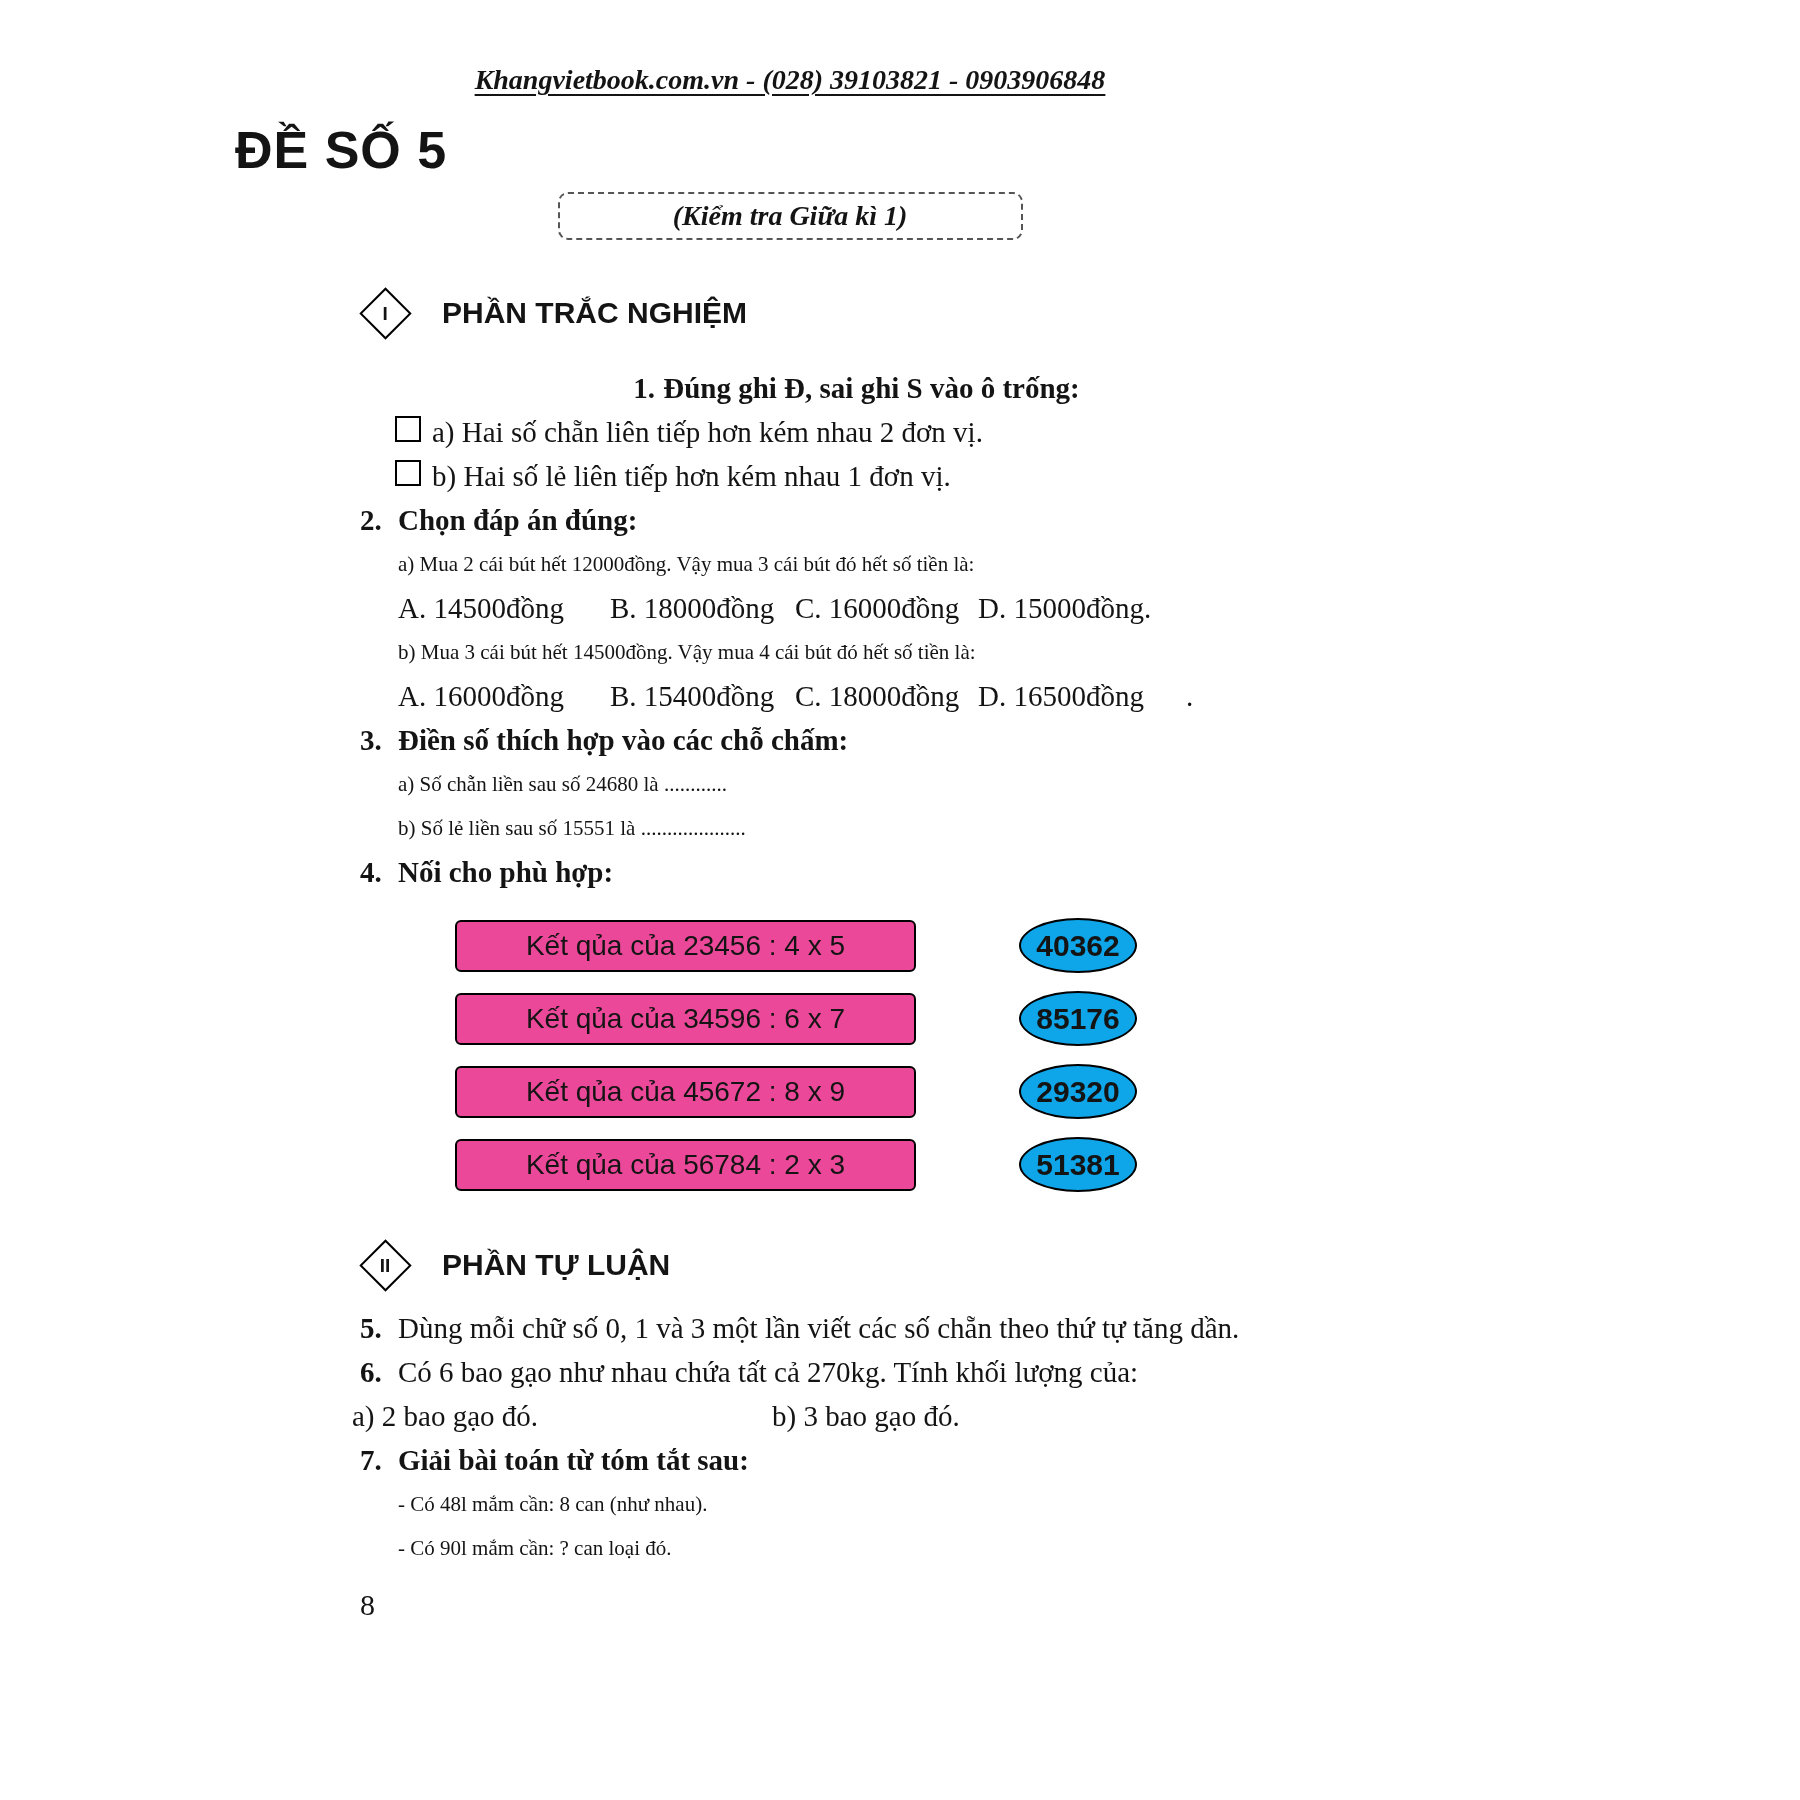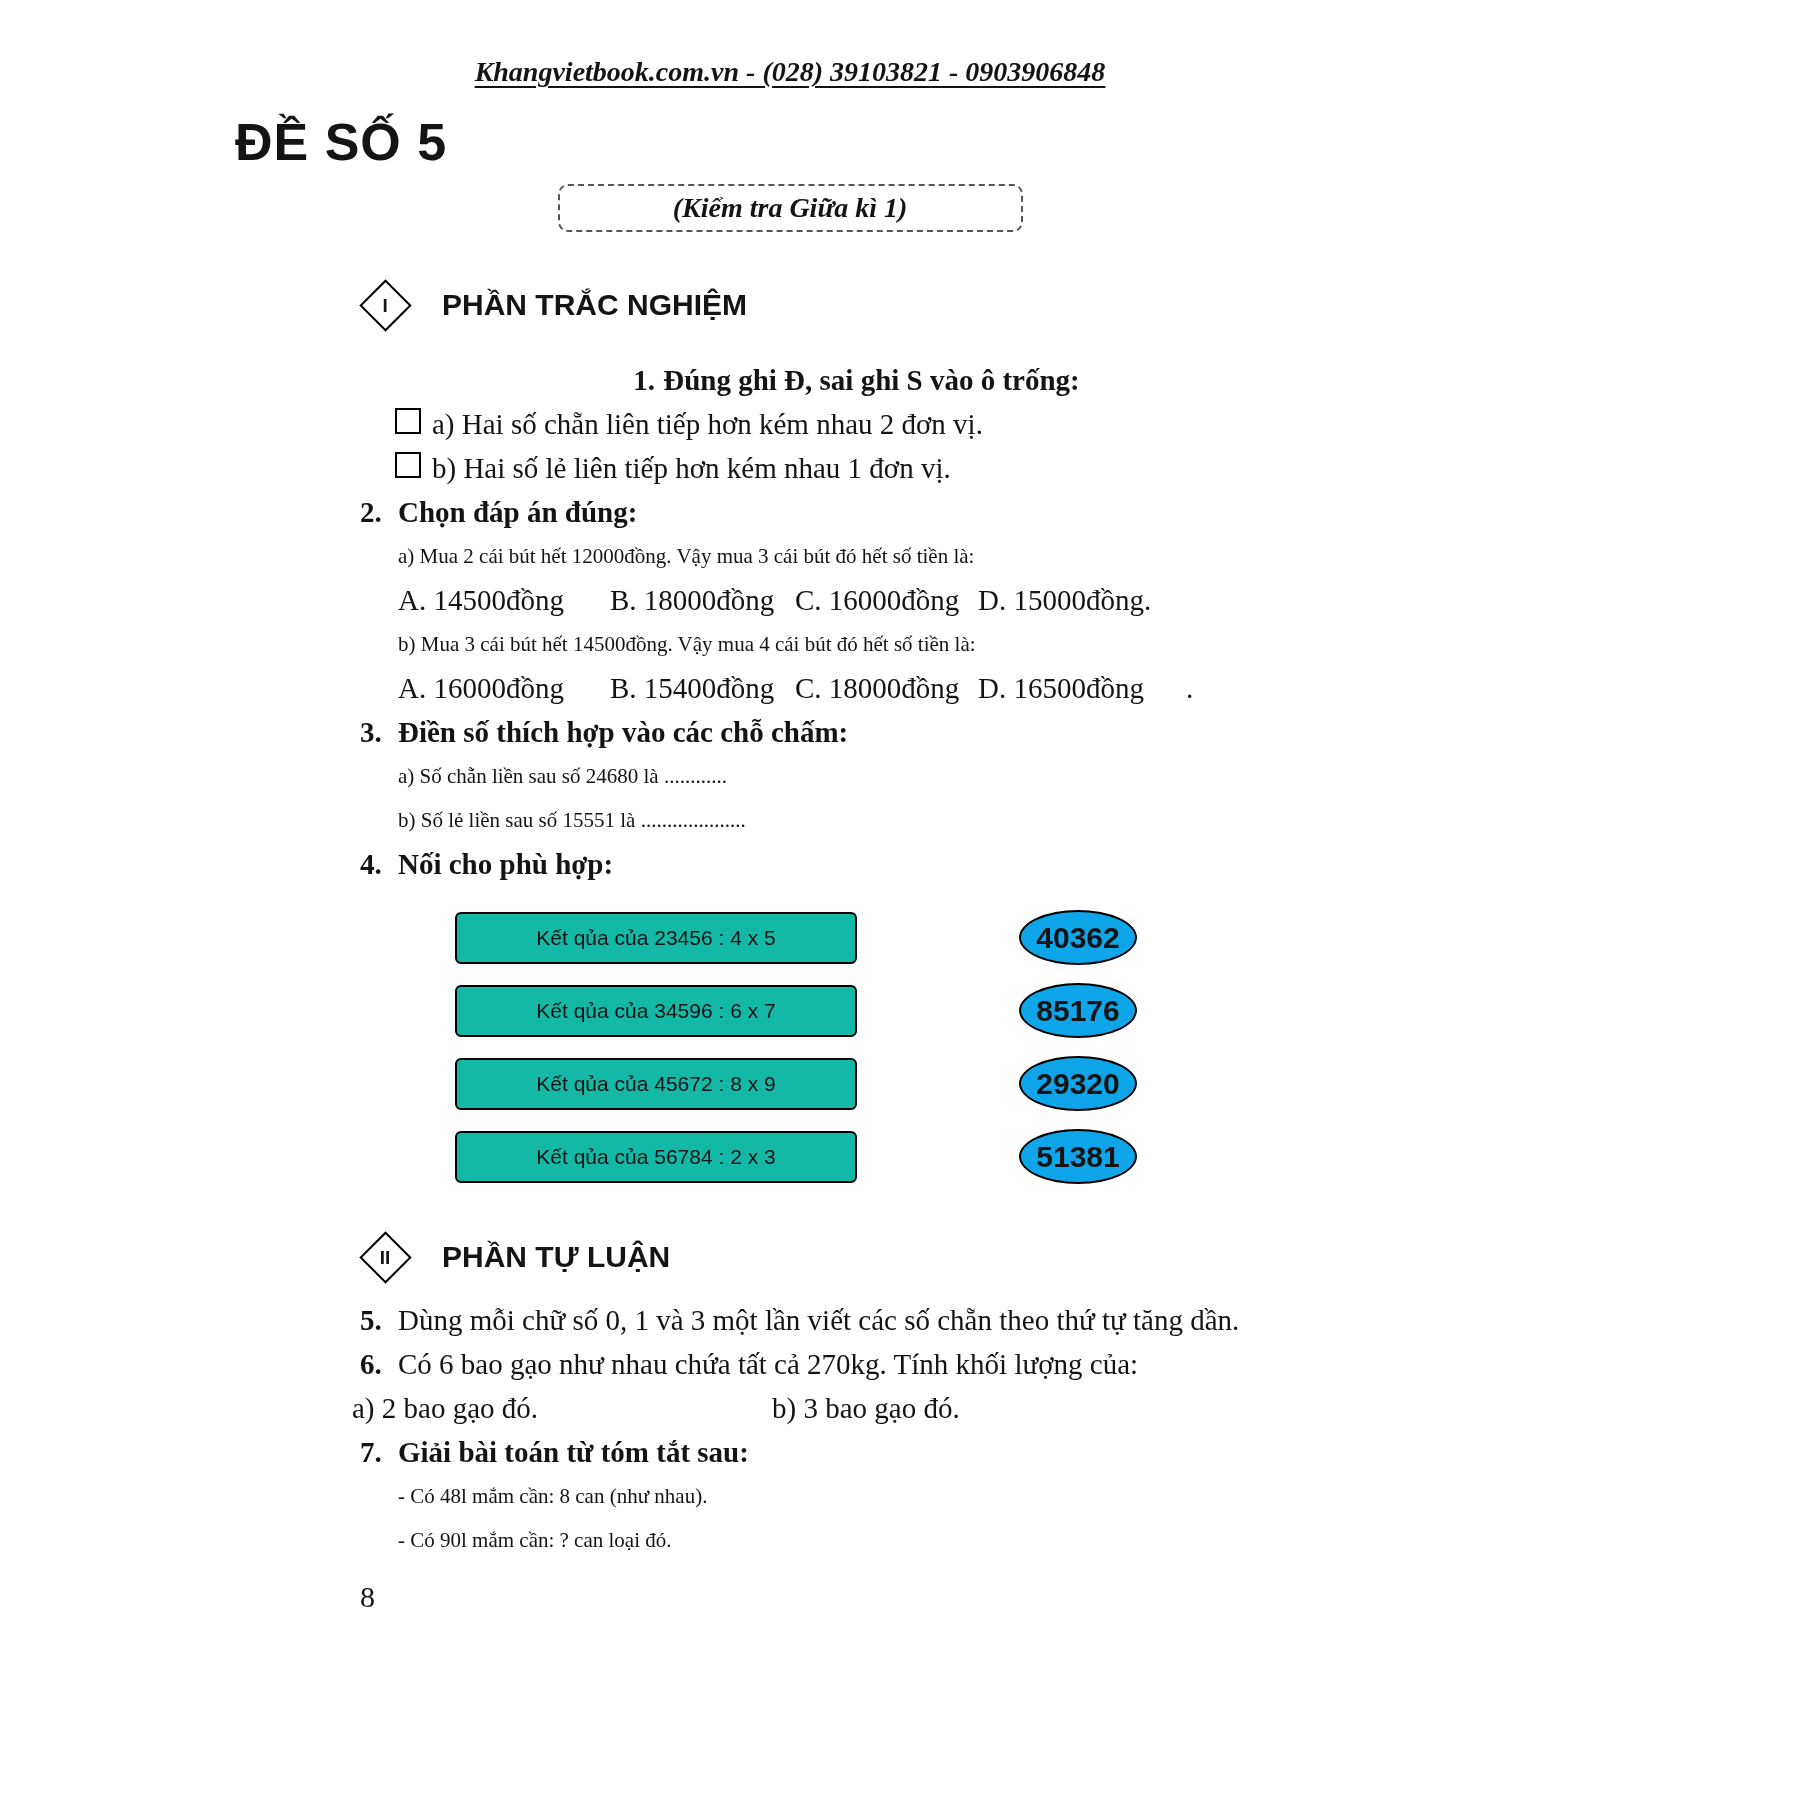--- a/index.html
+++ b/index.html
@@ -2,21 +2,21 @@
 <html><head>
 <meta charset="utf-8">
 <style>
   * { margin:0; padding:0; box-sizing:border-box; }
   html,body { background:#ffffff; }
   body {
     width:1800px; height:1800px; position:relative;
     font-family:"Liberation Serif","DejaVu Serif",serif;
     color:#141414;
   }
-  .content { position:absolute; left:235px; top:0; width:1110px; }
+  .content { position:absolute; left:235px; top:8px; width:1110px; }
 
   .doc-header {
     margin-top:56px; text-align:center;
     font-style:italic; font-weight:bold; font-size:28px;
     text-decoration:underline; text-underline-offset:5px;
   }
   .doc-title {
     margin-top:24px; 
     font-family:"Liberation Sans","DejaVu Sans",sans-serif;
     font-weight:bold; font-size:52px; letter-spacing:1px;
@@ -55,24 +55,24 @@
   .opt-a { width:212px; } .opt-b { width:185px; } .opt-c { width:183px; }
   .opt-suffix { margin-left:42px; }
 
   .q4-group { margin-top:4px; }
   .match-row {
     margin:18px 0 0 220px; width:682px;
     display:flex; justify-content:space-between; align-items:center;
   }
   .match-row.first { margin-top:24px; }
   .match-box {
-    width:402px; height:52px; border:2px solid #000; border-radius:6px;
+    width:461px; height:52px; border:2px solid #000; border-radius:6px;
     display:flex; align-items:center; justify-content:center;
-    font-family:"Liberation Sans","DejaVu Sans",sans-serif; font-size:21px;
-    background:#14b8a6;
+    font-family:"Liberation Sans","DejaVu Sans",sans-serif; font-size:28px;
+    background:#ec4899;
   }
   .match-oval {
     width:118px; height:55px; border:2.5px solid #000; border-radius:50%;
     display:flex; align-items:center; justify-content:center;
     font-family:"Liberation Sans","DejaVu Sans",sans-serif;
     font-weight:bold; font-size:30px; background:#0ea5e9;
   }
 
   .mt26 { margin-top:26px;text-align:center; }
   .mt30 { margin-top:14px; }

